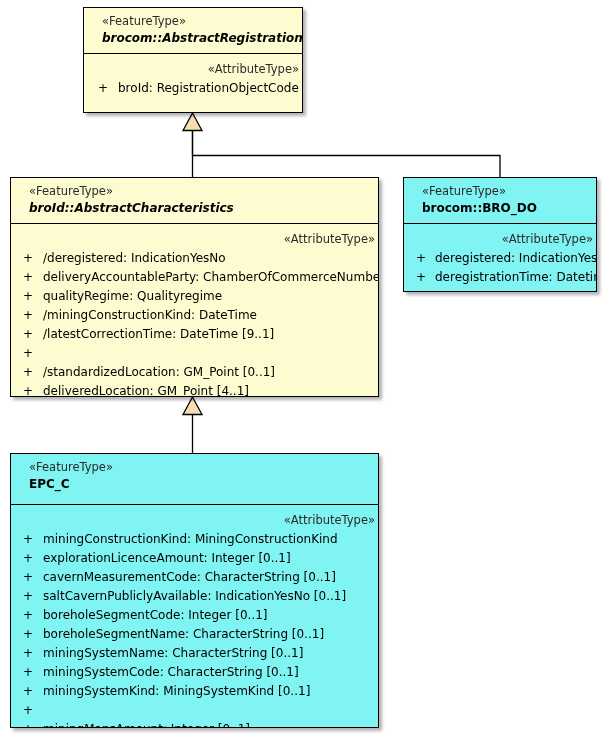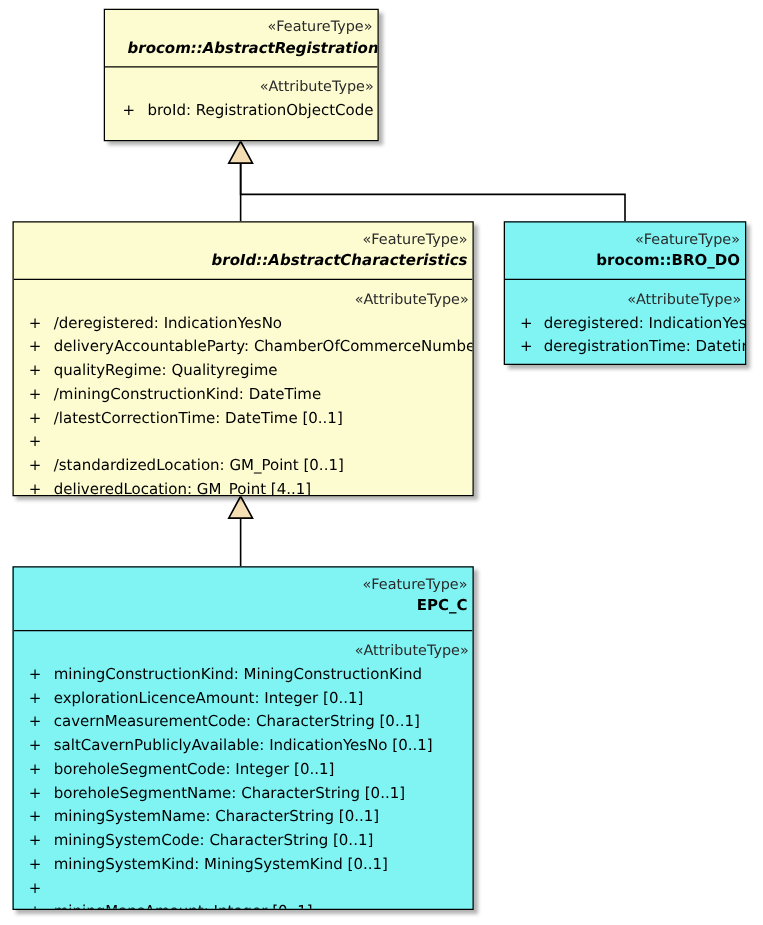--- a/index.html
+++ b/index.html
@@ -32,21 +32,21 @@
     box-sizing: border-box;
     border: 1.6px solid #000000;
     box-shadow: 3px 3px 3px rgba(0,0,0,0.30);
     overflow: hidden;
   }
   .uml-class.yellow { background: #fdfbd0; }
   .uml-class.cyan   { background: #80f3f3; }
 
   .class-header {
     box-sizing: border-box;
-    text-align: right;
+    text-align: left;
     padding: 6px 4px 7px 18px;
     border-bottom: 1.6px solid #000000;
   }
   .stereotype {
     font-size: 11.5px;
     color: #2a2a2a;
     line-height: 15px;
     white-space: nowrap;
   }
   .class-name {
@@ -137,21 +137,21 @@
         <div class="class-header" style="height: 46px;">
           <div class="stereotype">«FeatureType»</div>
           <div class="class-name abstract">broId::AbstractCharacteristics</div>
         </div>
         <div class="class-body">
           <div class="attr-stereotype">«AttributeType»</div>
           <div class="attr-row"><span class="attr-vis">+</span><span class="attr-text">/deregistered: IndicationYesNo</span></div>
           <div class="attr-row"><span class="attr-vis">+</span><span class="attr-text">deliveryAccountableParty: ChamberOfCommerceNumber [0.1]</span></div>
           <div class="attr-row"><span class="attr-vis">+</span><span class="attr-text">qualityRegime: Qualityregime</span></div>
           <div class="attr-row"><span class="attr-vis">+</span><span class="attr-text">/miningConstructionKind: DateTime</span></div>
-          <div class="attr-row"><span class="attr-vis">+</span><span class="attr-text">/latestCorrectionTime: DateTime [0..1]</span></div>
+          <div class="attr-row"><span class="attr-vis">+</span><span class="attr-text">/latestCorrectionTime: DateTime [9..1]</span></div>
           <div class="attr-row"><span class="attr-vis">+</span></div>
           <div class="attr-row"><span class="attr-vis">+</span><span class="attr-text">/standardizedLocation: GM_Point [0..1]</span></div>
           <div class="attr-row"><span class="attr-vis">+</span><span class="attr-text">deliveredLocation: GM_Point [4..1]</span></div>
         </div>
       </div>
       <div class="uml-class cyan" id="class-bro-do" style="left: 403px; top: 177px; width: 194px; height: 115px;">
         <div class="class-header" style="height: 46px;">
           <div class="stereotype">«FeatureType»</div>
           <div class="class-name">brocom::BRO_DO</div>
         </div>

